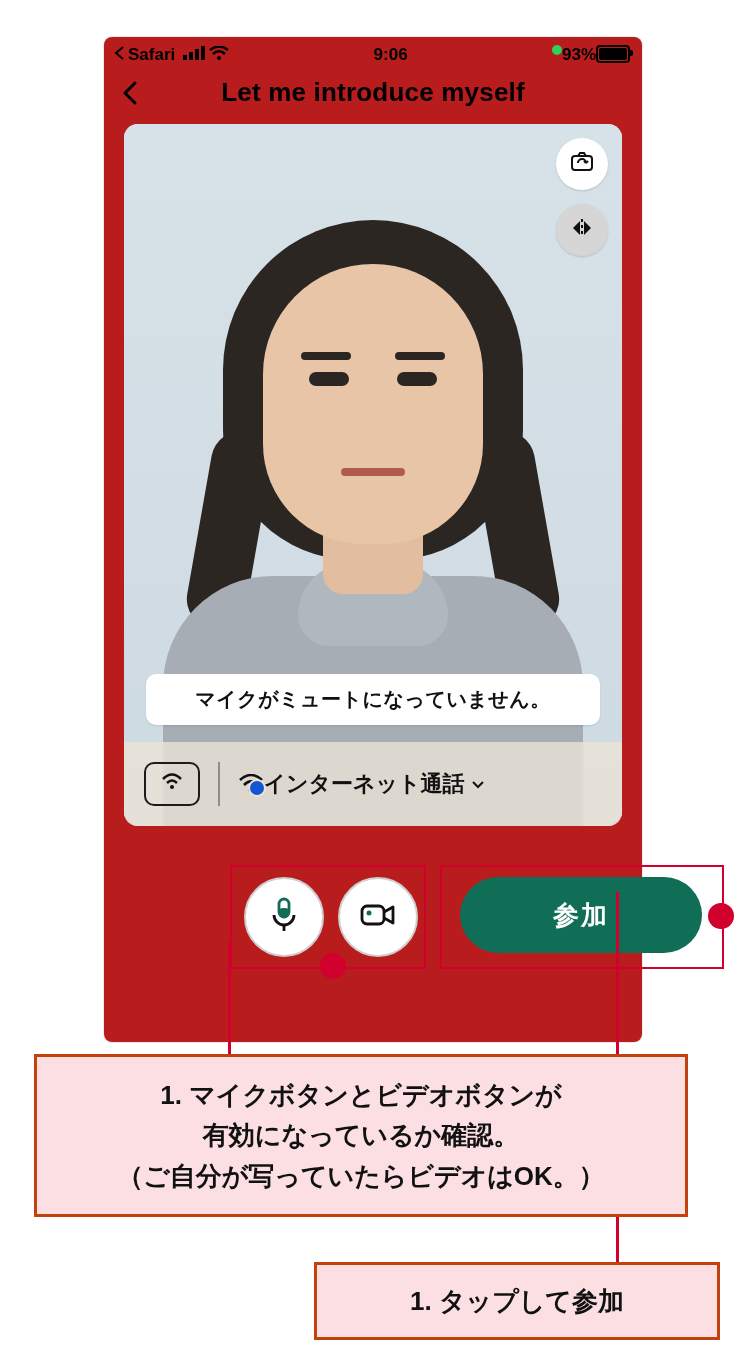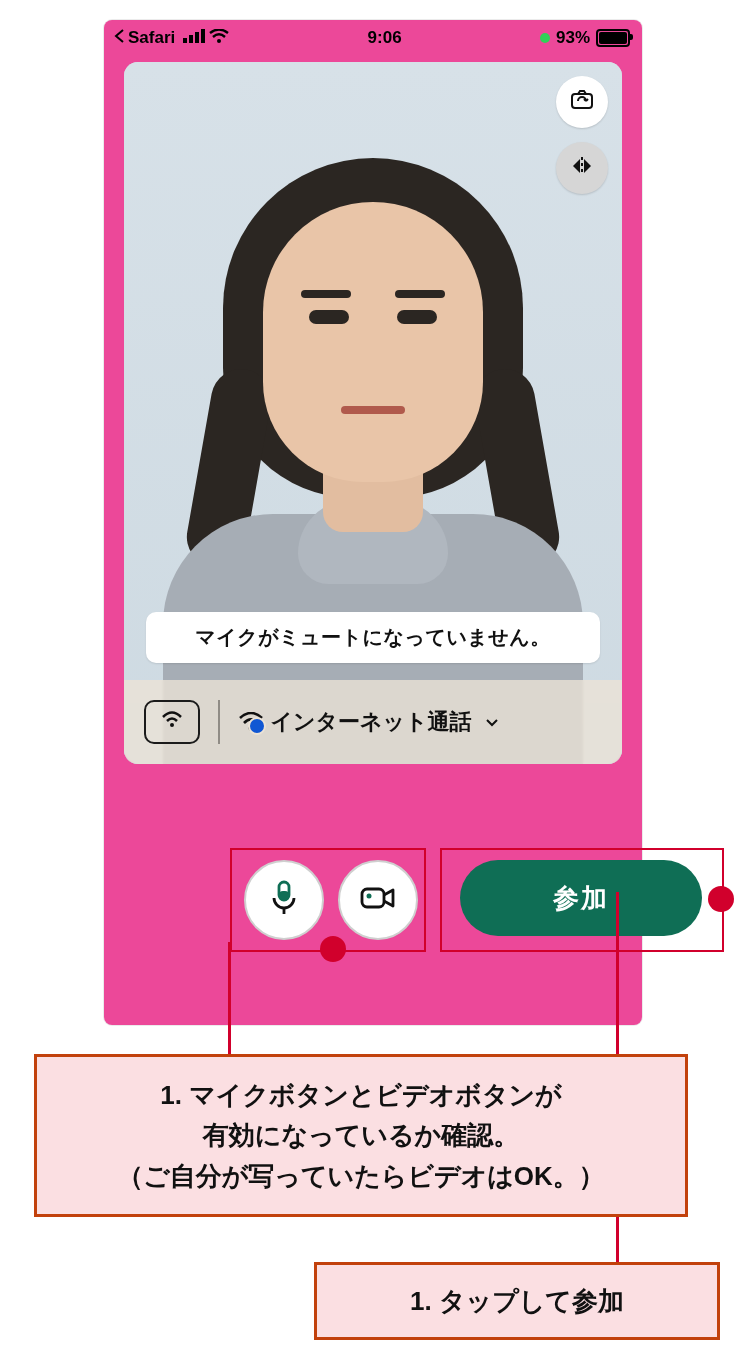--- a/index.html
+++ b/index.html
@@ -1,21 +1,21 @@
 <!DOCTYPE html>
 <html><head>
 <meta charset="utf-8">
 <style>
   html,body{margin:0;padding:0;font-family:-apple-system,BlinkMacSystemFont,"Helvetica Neue","Hiragino Kaku Gothic ProN","Hiragino Sans",Meiryo,Arial,sans-serif;}
   .stage{width:750px;height:1369px;background:#fff;position:relative;}
-  .phone{position:absolute;left:104px;top:20px;width:538px;height:1005px;border-radius:8px;background:#ec4899;box-shadow:0 0 0 1px rgba(0,0,0,.08);}
+  .phone{position:absolute;left:104px;top:37px;width:538px;height:1005px;border-radius:8px;background:#b91c1c;box-shadow:0 0 0 1px rgba(0,0,0,.08);}
   .statusbar{height:36px;display:flex;align-items:center;justify-content:space-between;padding:0 12px 0 10px;font-size:17px;font-weight:600;color:#000;}
   .sb-left{display:flex;align-items:center;gap:4px;}
   .sb-back-tri{display:inline-block;}
-  .sb-right{display:flex;align-items:center;gap:6px;}
+  .sb-right{display:flex;align-items:flex-start;}
   .dot-green{width:10px;height:10px;border-radius:50%;background:#30d158;}
   .battery{width:30px;height:14px;border:2px solid #000;border-radius:4px;position:relative;display:inline-block;}
   .battery::after{content:"";position:absolute;right:-5px;top:3px;width:3px;height:6px;background:#000;border-radius:0 2px 2px 0;}
   .battery i{position:absolute;left:1px;top:1px;bottom:1px;width:93%;background:#000;border-radius:2px;}
   .navbar{display:flex;align-items:center;padding:4px 14px 10px;}
   .nav-back svg{display:block;}
   .nav-title{flex:1;text-align:center;font-weight:800;font-size:26px;letter-spacing:.2px;margin-left:-26px;}
   .video-area{margin:6px 20px 0;border-radius:14px;overflow:hidden;position:relative;height:702px;background:#cfd9e0;}
   .video-face{position:absolute;inset:0;background:linear-gradient(#d7e1e8,#cedae2);}
   
@@ -33,21 +33,21 @@
   .brow.l{left:calc(50% - 72px);} .brow.r{left:calc(50% + 22px);}
   .mouth{position:absolute;top:344px;left:50%;width:64px;height:8px;background:#b05a4c;border-radius:6px;transform:translateX(-50%);}
 
   .float-btn{position:absolute;right:14px;width:52px;height:52px;border-radius:50%;background:#fff;display:flex;align-items:center;justify-content:center;box-shadow:0 1px 2px rgba(0,0,0,.15);}
   .float-btn.swap{top:14px;}
   .float-btn.mirror{top:80px;background:#d6d6d6;}
   .toast{position:absolute;left:22px;right:22px;top:550px;background:#fff;border-radius:10px;padding:12px 14px;font-size:20px;font-weight:600;text-align:center;color:#111;letter-spacing:.5px;box-shadow:0 1px 2px rgba(0,0,0,.1);}
   .audio-strip{position:absolute;left:0;right:0;bottom:0;height:84px;background:rgba(236,227,214,.78);backdrop-filter:blur(1px);display:flex;align-items:center;}
   .cast-btn{width:52px;height:40px;border:2.5px solid #1b1b1b;border-radius:10px;margin-left:20px;display:flex;align-items:center;justify-content:center;}
   .divider{width:1.5px;height:44px;background:rgba(0,0,0,.35);margin:0 18px;}
-  .audio-label{display:flex;align-items:center;gap:7px;font-size:22px;font-weight:700;color:#111;font-family:Liberation Serif, serif;}
+  .audio-label{display:flex;align-items:center;gap:0;font-size:22px;font-weight:700;color:#111;font-family:Liberation Serif, serif;}
   .wifi-badge{position:relative;display:inline-flex;}
   .wifi-check{position:absolute;right:-2px;bottom:-3px;width:14px;height:14px;border-radius:50%;background:#1157d3;border:2px solid #ece3d6;}
   .chev{margin-left:6px;}
   .hl-box{position:absolute;border:2.5px solid #d1002c;}
   .hl1{left:126px;top:828px;width:192px;height:100px;}
   .hl2{left:336px;top:828px;width:280px;height:100px;}
   .circ-btn{width:76px;height:76px;border-radius:50%;border:2px solid #cfcfcf;background:#fff;display:flex;align-items:center;justify-content:center;}
   .mic-btn{position:absolute;left:140px;top:840px;}
   .cam-btn{position:absolute;left:234px;top:840px;}
   .join-btn{position:absolute;left:356px;top:840px;width:242px;height:76px;border-radius:40px;background:#0f6e55;color:#fff;font-size:26px;font-weight:700;display:flex;align-items:center;justify-content:center;letter-spacing:2px;}
@@ -97,20 +97,28 @@
       <div style="font-weight:700">9:06</div>
       <div class="sb-right">
         <span class="dot-green"></span>
         <span>93%</span>
         <span class="battery">
             <i></i>
           </span>
       </div>
     </div>
 
+    <div class="navbar">
+      <span class="nav-back">
+        <svg width="26" height="26" viewBox="0 0 26 26">
+            <path d="M17 3 L7 13 L17 23" fill="none" stroke="#000" stroke-width="3" stroke-linecap="round" stroke-linejoin="round"></path>
+          </svg>
+      </span>
+      <div class="nav-title">Let me introduce myself</div>
+    </div>
 
     <div class="video-area">
       <div class="video-face">
         <div class="hair"></div>
         <div class="torso"></div>
         <div class="collar"></div>
         <div class="neck"></div>
         <div class="face"></div>
         <div class="brow l"></div>
           <div class="brow r"></div>

